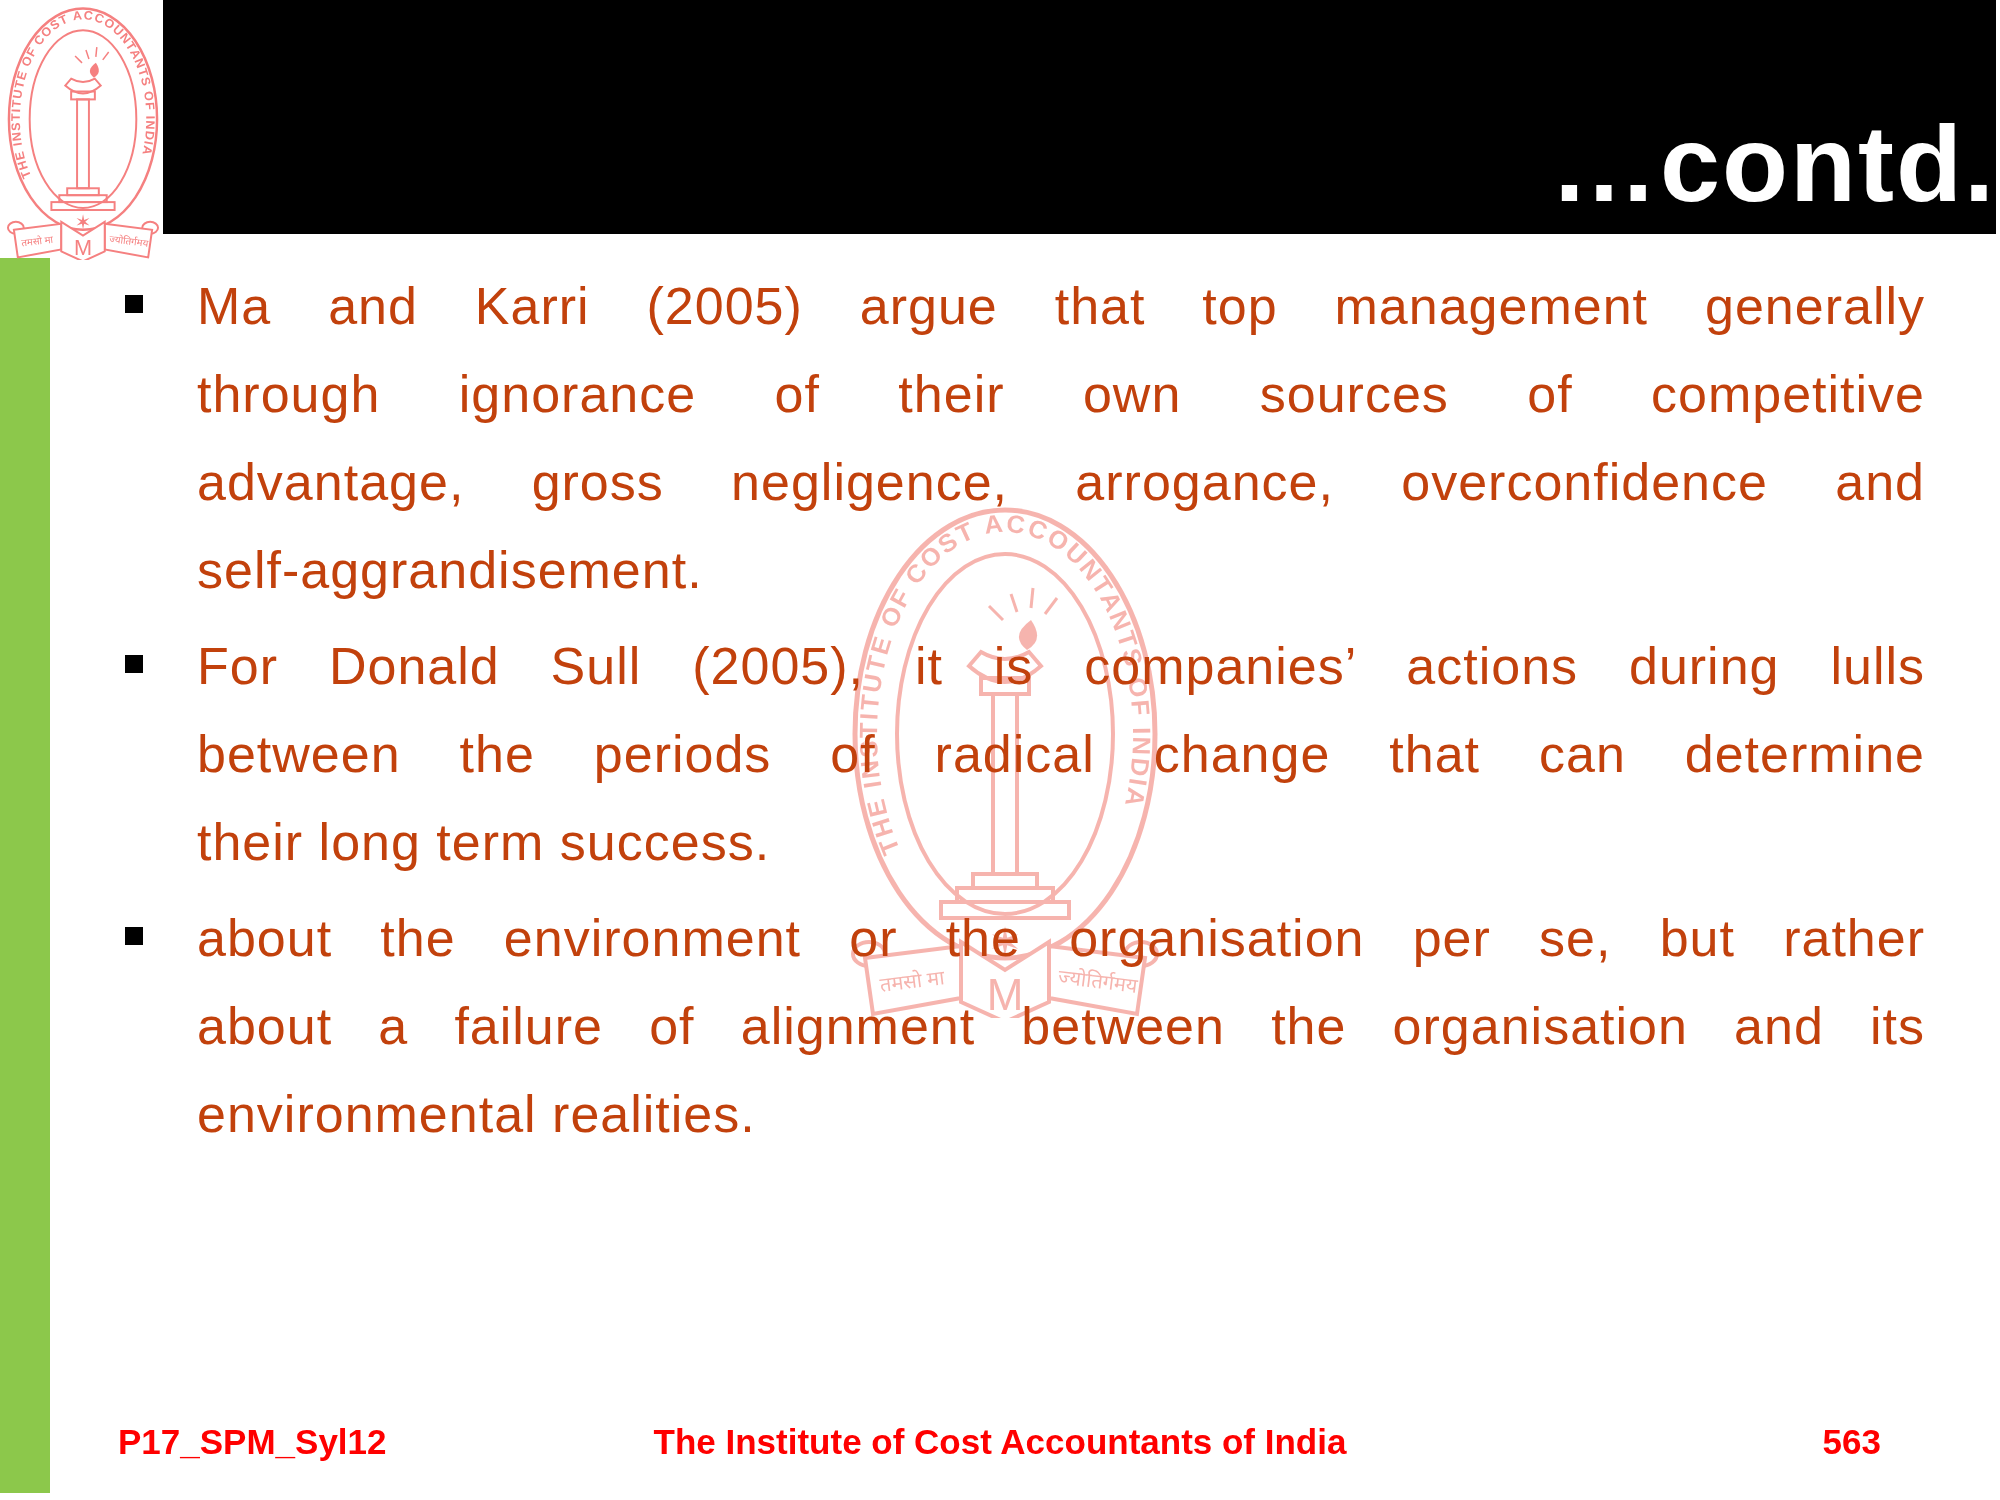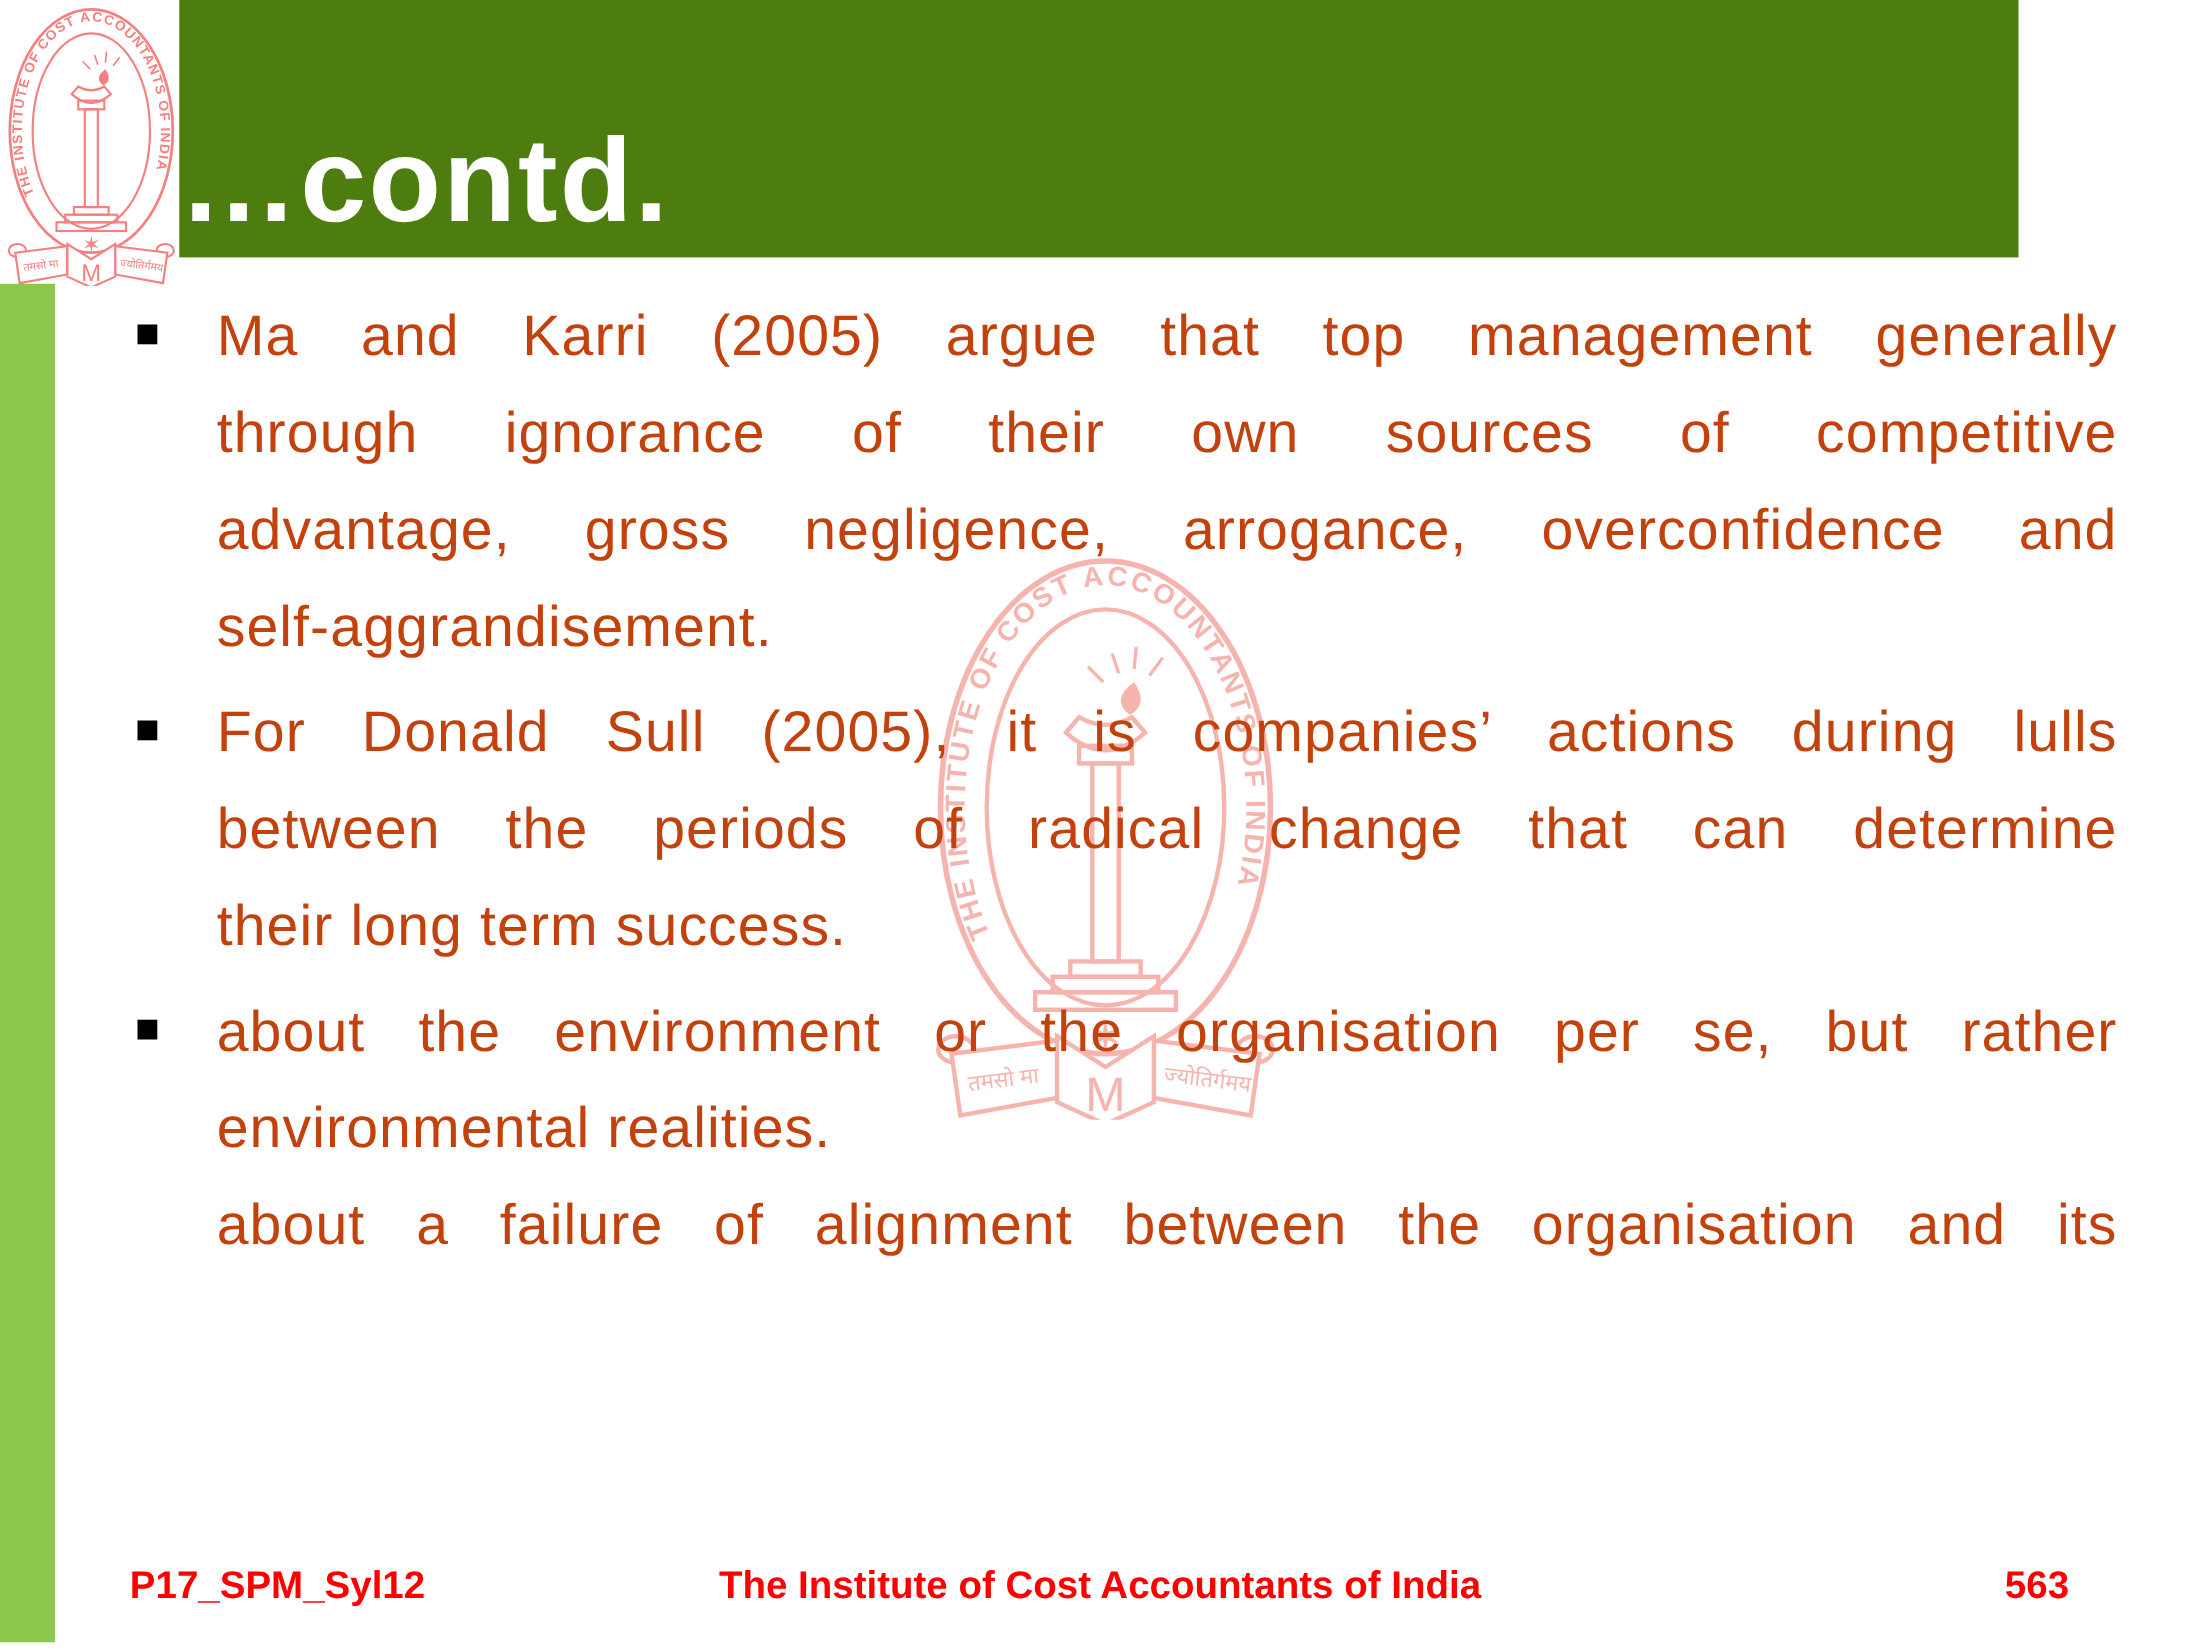--- a/index.html
+++ b/index.html
@@ -2,22 +2,22 @@
 <html><head>
 <meta charset="utf-8">
 <style>
   html,body{margin:0;padding:0;background:#888;}
   .slide{
     position:relative;width:2000px;height:1500px;background:#ffffff;
     overflow:hidden;font-family:"Liberation Sans",sans-serif;
   }
   
   .header-bar{
-    position:absolute;left:163px;top:0;width:1672px;height:234px;
-    background:#4d7c0f;display:flex;align-items:flex-end;justify-content:flex-start;
+    position:absolute;left:163px;top:0;width:1833px;height:234px;
+    background:#000000;display:flex;align-items:flex-end;justify-content:flex-end;
   }
   .slide-title{
     color:#ffffff;font-size:108px;font-weight:bold;letter-spacing:2px;
     line-height:1;padding-bottom:16px;
   }
   
   .corner-logo{position:absolute;left:4px;top:2px;color:#F58080;z-index:3;}
   .watermark{position:absolute;left:845px;top:498px;color:#F5A29B;opacity:.8;z-index:1;}
   .logo-svg text{font-family:"Liberation Sans",sans-serif;}
   
@@ -135,22 +135,22 @@
     </div>
 
     <div class="bullet-item">
       <div class="line">For Donald Sull (2005), it is companies’ actions during lulls</div>
       <div class="line">between the periods of radical change that can determine</div>
       <div class="line last">their long term success.</div>
     </div>
 
     <div class="bullet-item">
       <div class="line">about the environment or the organisation per se, but rather</div>
+      <div class="line">about a failure of alignment between the organisation and its</div>
       <div class="line last">environmental realities.</div>
-      <div class="line">about a failure of alignment between the organisation and its</div>
     </div>
 
   </div>
 
   <div class="footer">
     <div class="footer-center">The Institute of Cost Accountants of India</div>
     <div class="footer-left">P17_SPM_Syl12</div>
     <div class="footer-right">563</div>
   </div>
 

